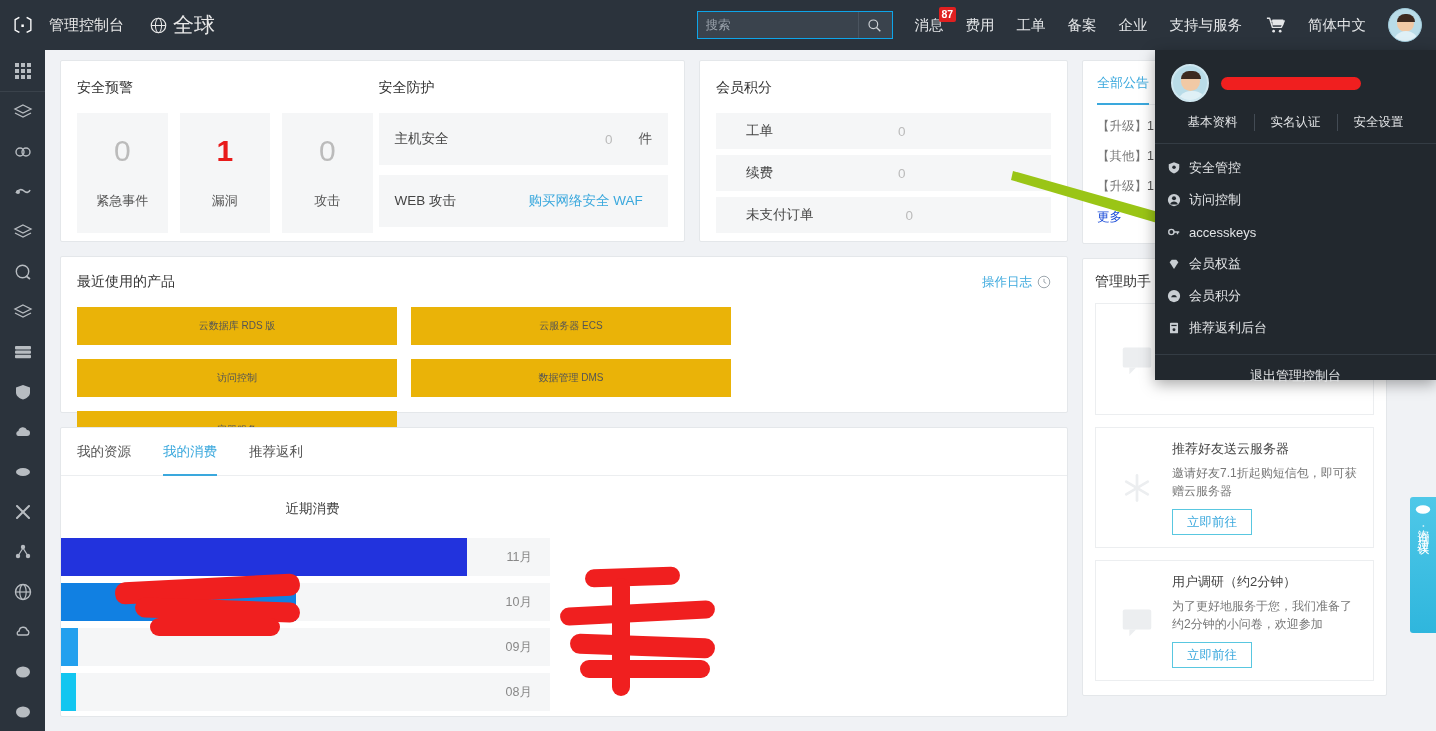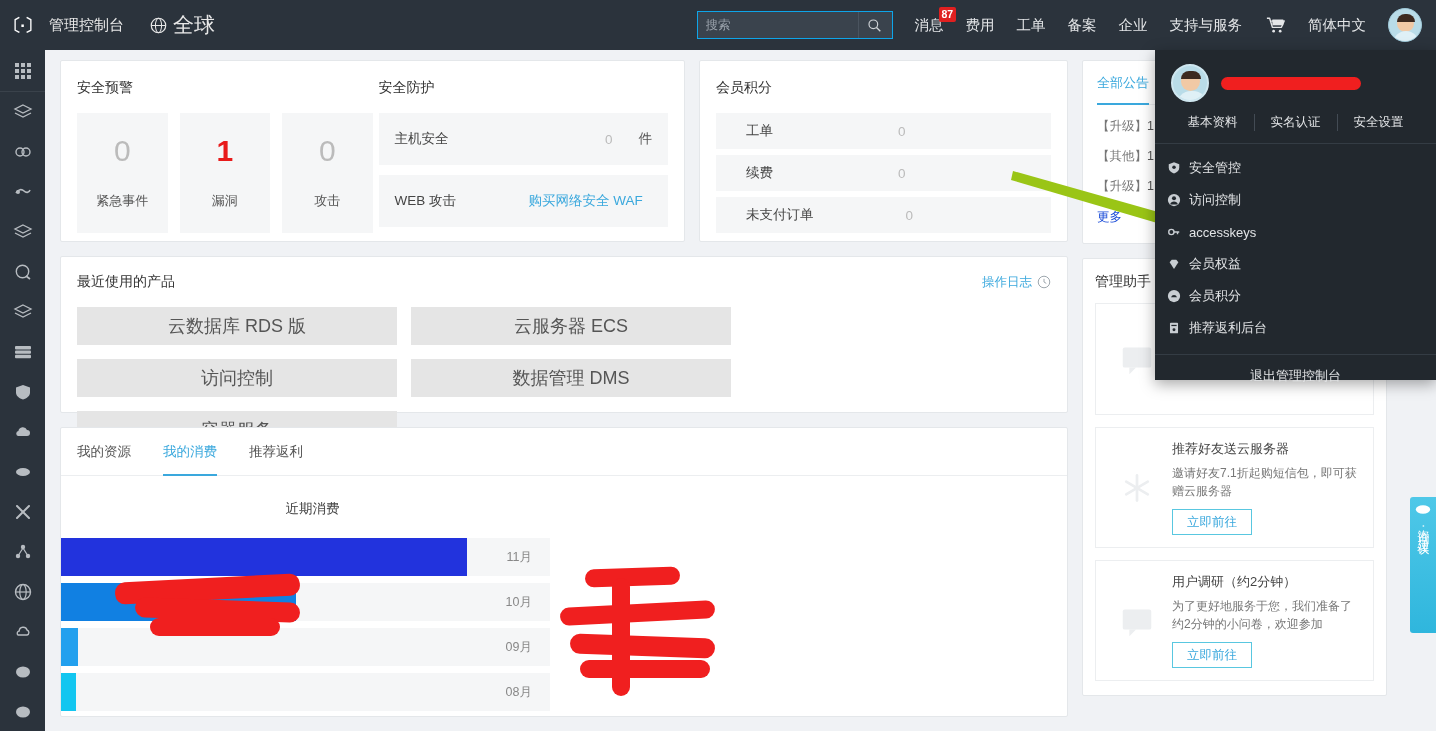--- a/index.html
+++ b/index.html
@@ -99,22 +99,22 @@
     margin-bottom: 6px; font-size: 13.5px; color: #444; padding-left: 30px;
   }
   .todo-item .tval { color: #bbb; margin-left: 125px; }
 
   
   .recent { margin-top: 14px; width: 1008px; height: 157px; padding: 16px 16px 0 16px; position: relative; }
   .recent-head { display: flex; align-items: center; }
   .recent-head .rlink { margin-left: auto; color: #3aa8dd; font-size: 12.5px; display: flex; align-items: center; gap: 5px; }
   .prod-grid { display: flex; flex-wrap: wrap; gap: 14px; margin-top: 16px; }
   .prod-tile {
-    width: 320px; height: 38px; background: #e5e5e5; display: flex;
-    align-items: center; justify-content: center; font-size: 18px; color: #555;
+    width: 320px; height: 38px; background: #eab308; display: flex;
+    align-items: center; justify-content: center; font-size: 10px; color: #555;
   }
 
   
   .tabs-card { margin-top: 14px; width: 1008px; height: 290px; position: relative; overflow: hidden; }
   .tabs { display: flex; height: 48px; align-items: center; padding-left: 16px; border-bottom: 1px solid #eceef0; }
   .tab { font-size: 13.5px; color: #555; margin-right: 32px; position: relative; height: 48px; line-height: 48px; }
   .tab.active { color: #3aa8dd; }
   .tab.active:after { content: ""; position: absolute; left: 0; right: 0; bottom: 0; height: 2px; background: #3aa8dd; }
   .panes { display: flex; padding: 24px 0 0 0; }
   .pane { width: 50%; }

